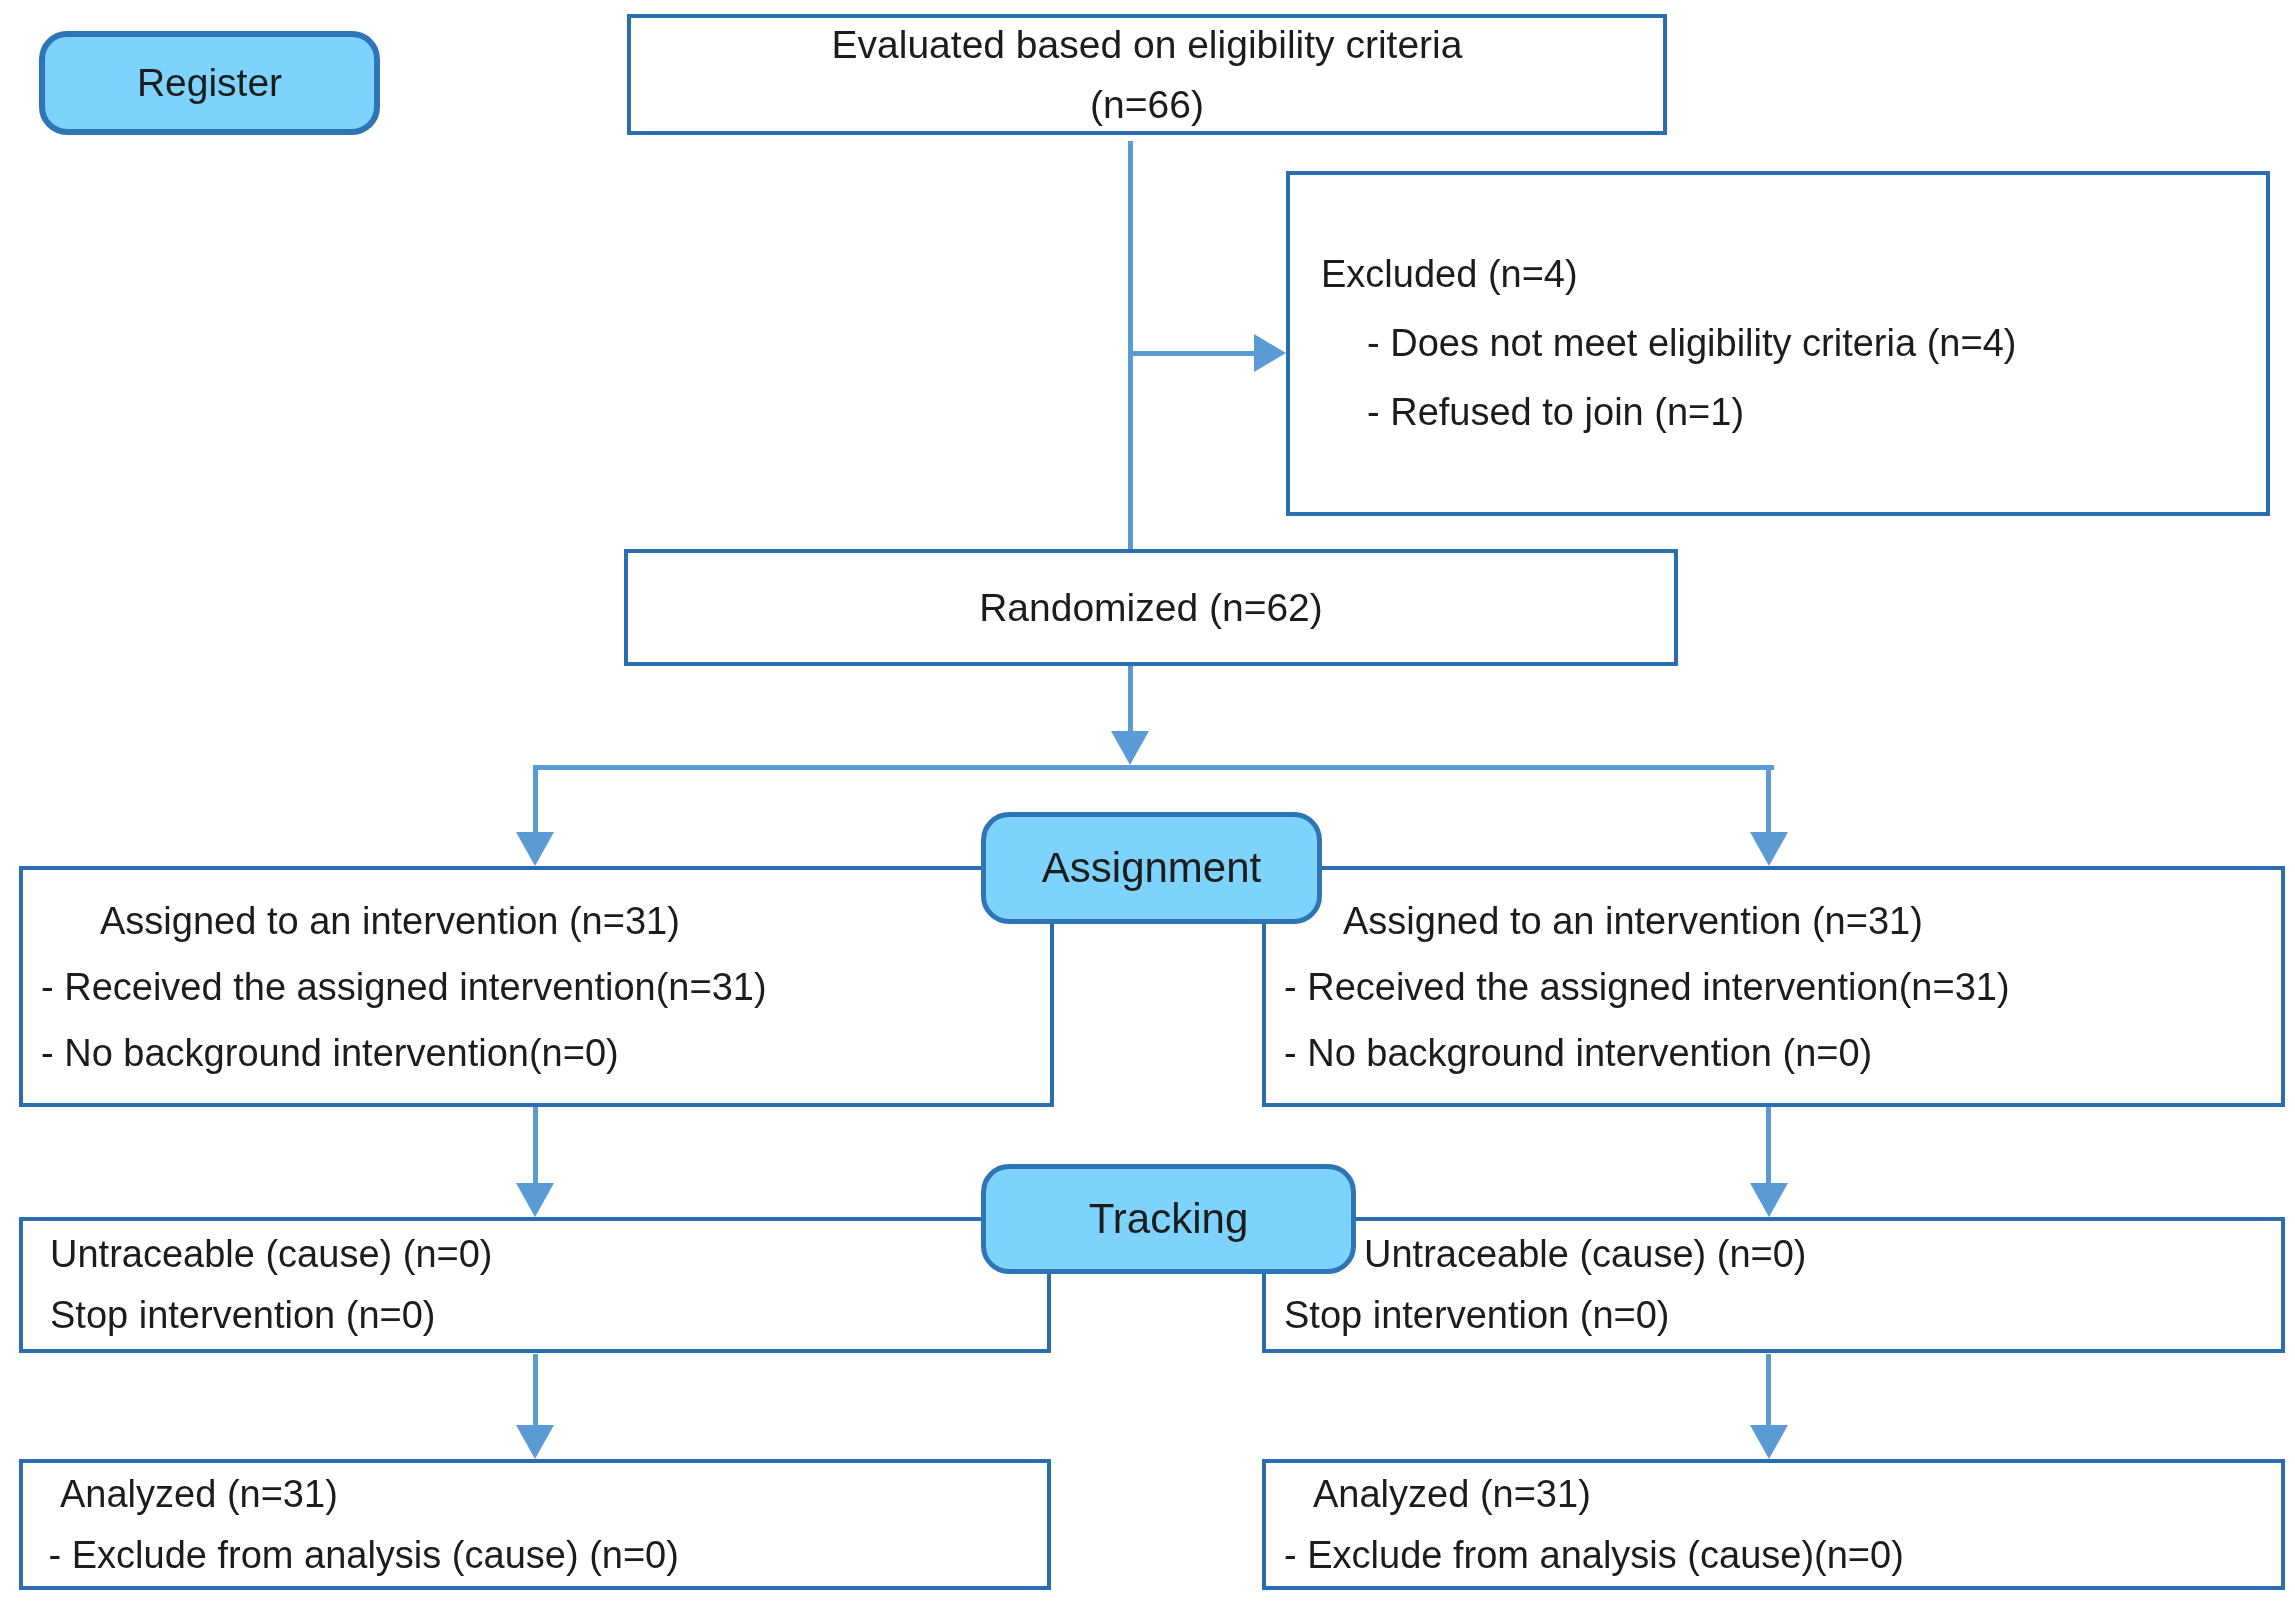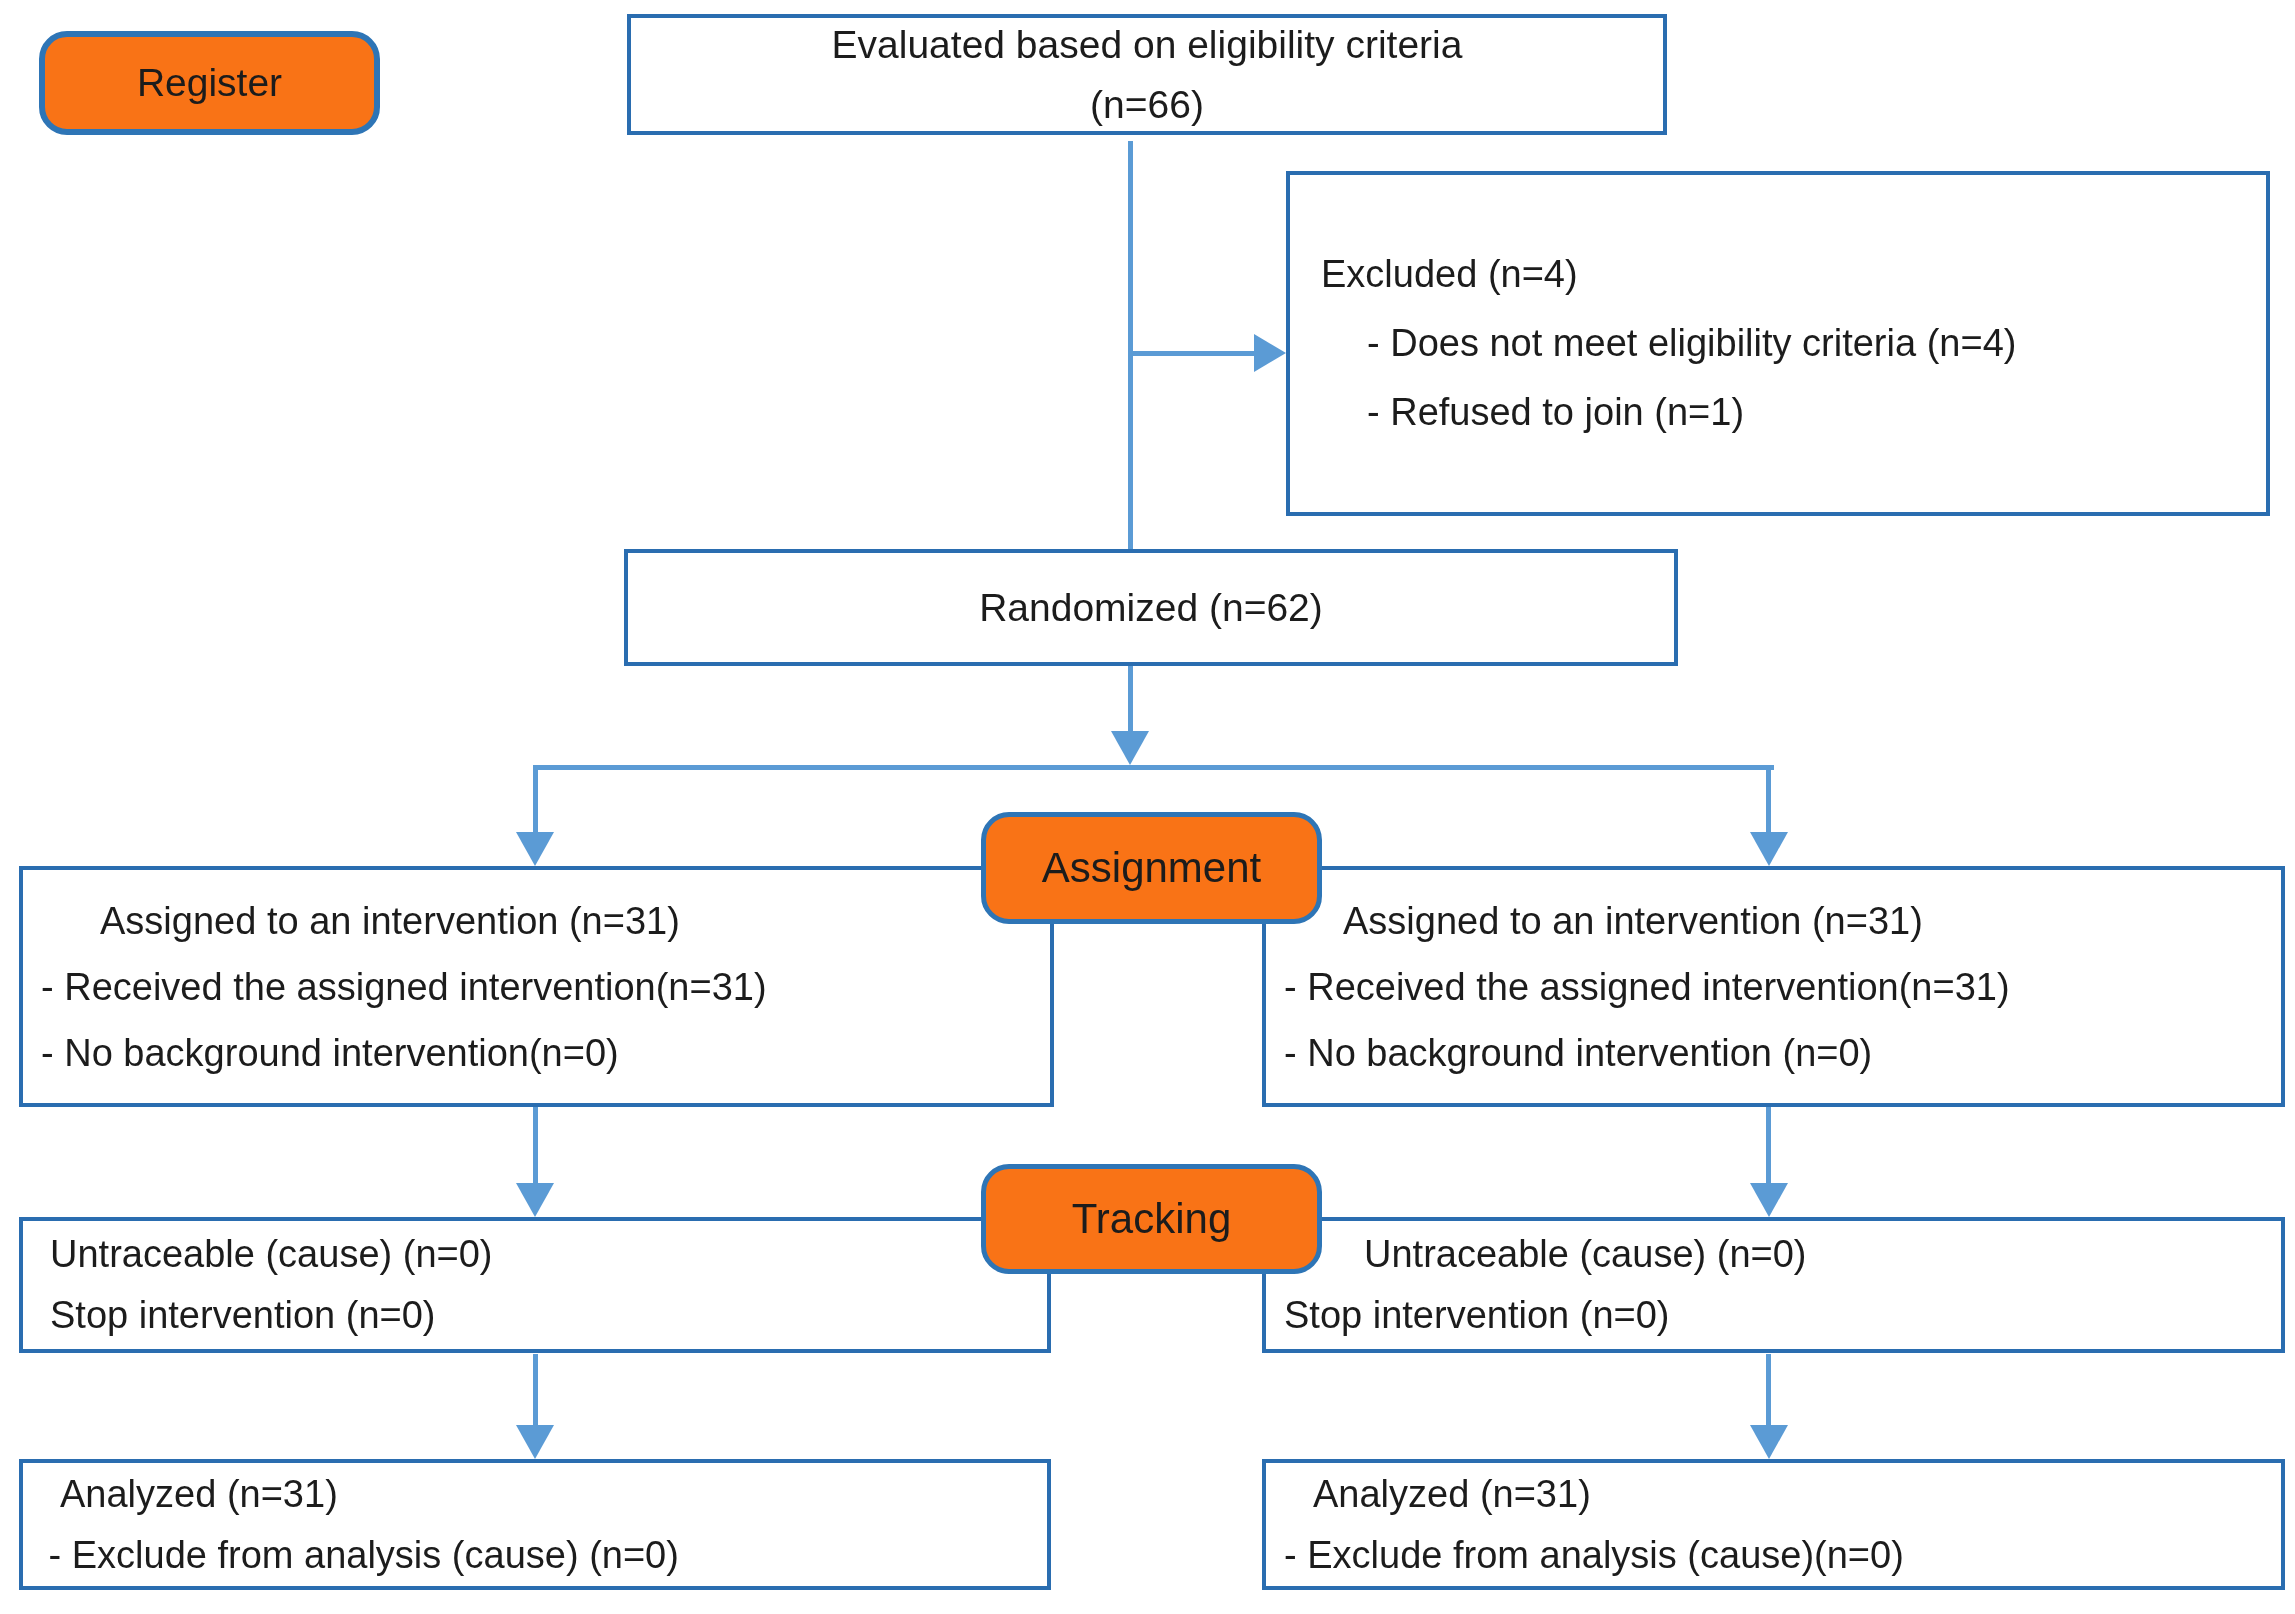--- a/index.html
+++ b/index.html
@@ -40,21 +40,21 @@
     line-height: 66px;
     z-index: 2;
     white-space: nowrap;
   }
   .rbox.center { align-items: center; text-align: center; }
   .bl { display: block; }
   
   .label {
     position: absolute;
     box-sizing: border-box;
-    background: #f97316;
+    background: #7dd3fc;
     border: 5.7px solid var(--label-border, #2E75B6);
     border-radius: 28px;
     display: flex;
     align-items: center;
     justify-content: center;
     font-size: 42px;
     z-index: 3;
     white-space: nowrap;
   }
 </style>
@@ -124,21 +124,21 @@
   <div class="rbox" style="left:19px; top:1217px; width:1032px; height:136px; padding-left:27px; line-height:61px;">
     <span class="bl">Untraceable (cause) (n=0)</span>
     <span class="bl">Stop intervention (n=0)</span>
   </div>
 
   <div class="rbox" style="left:1262px; top:1217px; width:1023px; height:136px; padding-left:18px; line-height:61px;">
     <span class="bl" style="padding-left:80px;">Untraceable (cause) (n=0)</span>
     <span class="bl">Stop intervention (n=0)</span>
   </div>
 
-  <div class="label" style="left:981px; top:1164px; width:341px; height:110px;">
+  <div class="label" style="left:981px; top:1164px; width:375px; height:110px;">
     <span>Tracking</span>
   </div>
 
   <div class="rbox" style="left:19px; top:1459px; width:1032px; height:131px; padding-left:25.5px; line-height:61px;">
     <span class="bl" style="padding-left:11.5px;">Analyzed (n=31)</span>
     <span class="bl">- Exclude from analysis (cause) (n=0)</span>
   </div>
 
   <div class="rbox" style="left:1262px; top:1459px; width:1023px; height:131px; padding-left:18px; line-height:61px;">
     <span class="bl" style="padding-left:29px;">Analyzed (n=31)</span>

